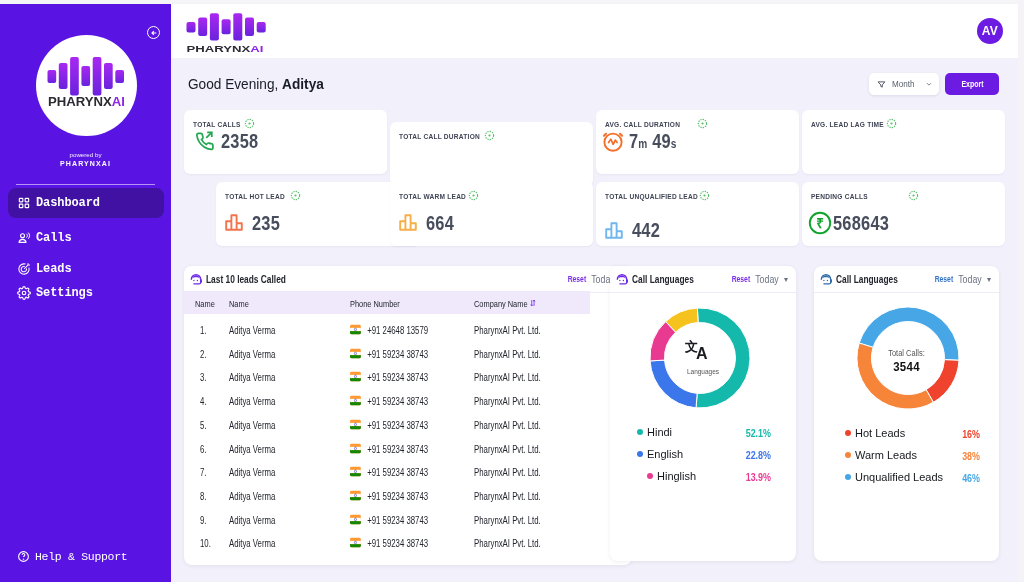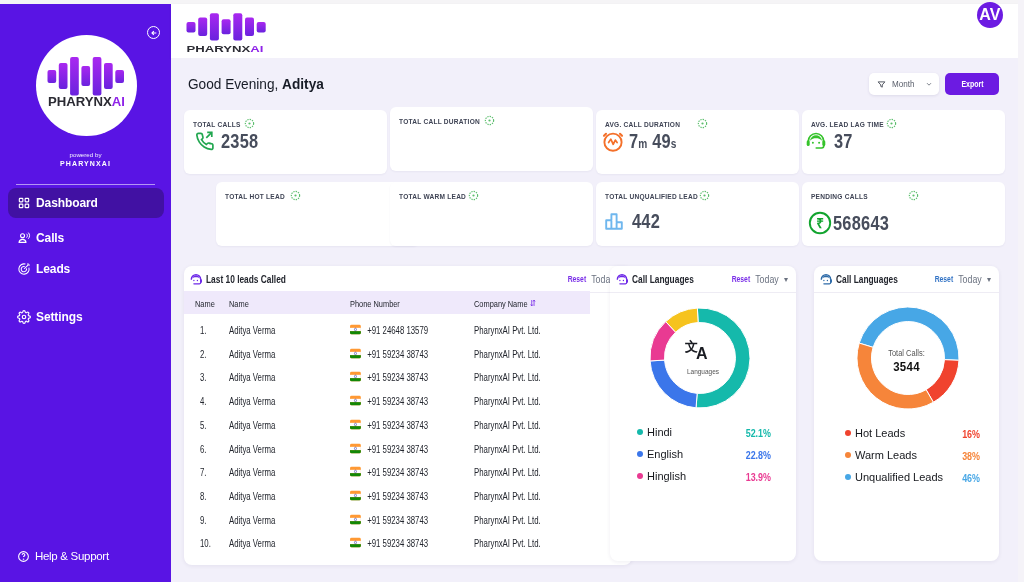--- a/index.html
+++ b/index.html
@@ -6,26 +6,26 @@
 html,body { width:1024px; height:582px; overflow:hidden; font-family:"Liberation Sans",sans-serif; background:#F5F4F6; }
 .abs { position:absolute; }
 
 #sidebar { position:absolute; left:0; top:4px; width:171px; height:578px; background:#5914E4; }
 #collapse { position:absolute; left:147px; top:26px; width:13px; height:13px; border:1.3px solid #fff; border-radius:50%; color:#fff; display:flex; align-items:center; justify-content:center; font-size:9px; line-height:1; box-sizing:border-box; }
 #logoCircle { position:absolute; left:36px; top:35px; width:101px; height:101px; background:#fff; border-radius:50%; }
 #powered { position:absolute; left:0; top:151px; width:171px; text-align:center; color:#fff; }
 #powered .p1 { font-size:6.2px; opacity:.95; }
 #powered .p2 { font-size:7px; font-weight:bold; letter-spacing:1.1px; margin-top:1.5px; }
 #sideDivider { position:absolute; left:16px; top:183.5px; width:139px; height:1px; background:rgba(255,255,255,.55); }
-.menuItem { position:absolute; left:8px; width:156px; height:30px; border-radius:8px; display:flex; align-items:center; color:#fff; font-size:12px; font-weight:600; letter-spacing:-0.1px; }
+.menuItem { position:absolute; left:8px; width:156px; height:30px; border-radius:8px; display:flex; align-items:center; color:#fff; font-size:12px; font-weight:600; letter-spacing:-0.1px;font-family:Liberation Mono, monospace; }
 .menuItem svg { margin-left:9px; margin-right:5px; }
 .menuItem.active { background:#4111A3; }
 
 #topbar { position:absolute; left:171px; top:4px; width:847px; height:54px; background:#fff; box-shadow:0 1px 3px rgba(40,30,90,.06); }
-#avatar { position:absolute; left:977px; top:2px; width:26px; height:26px; border-radius:50%; background:#6C1BE2; color:#fff; font-size:16px; font-weight:bold; display:flex; align-items:center; justify-content:center; letter-spacing:.3px; }
+#avatar { position:absolute; left:977px; top:18px; width:26px; height:26px; border-radius:50%; background:#6C1BE2; color:#fff; font-size:12px; font-weight:bold; display:flex; align-items:center; justify-content:center; letter-spacing:.3px; }
 
 #mainbg { position:absolute; left:171px; top:58px; width:847px; height:524px; background:#F2F0FA; }
 #rightstrip { position:absolute; left:1018px; top:0; width:6px; height:582px; background:#F5F3F8; }
 #greet { position:absolute; left:188px; top:75px; font-size:15px; color:#171B26; transform:scaleX(0.91); transform-origin:0 50%; }
 #greet b { font-weight:700; }
 #monthBox { position:absolute; left:869px; top:73px; width:70px; height:22px; background:#fff; border-radius:5px; box-shadow:0 1px 3px rgba(40,30,90,.10); display:flex; align-items:center; font-size:9px; color:#5A5F6B; }
 #exportBtn { position:absolute; left:945px; top:73px; width:54px; height:22px; background:#6C1BE2; border-radius:5px; color:#fff; font-size:8.5px; font-weight:bold; display:flex; align-items:center; justify-content:center; }
 
 .card { position:absolute; width:203px; height:64px; background:#fff; border-radius:6px; box-shadow:0 1px 2px rgba(40,30,90,.05); padding:10px 0 0 9px; }
 .card .lbl { font-size:8px; font-weight:bold; letter-spacing:.3px; color:#3E4354; position:relative; height:8px; }
@@ -111,21 +111,21 @@
     </svg>
   Calls</div>
 <div class="menuItem" style="top:254px;">
   <svg width="14" height="14" viewBox="0 0 24 24" fill="none" stroke="#fff" stroke-width="1.8">
       <path d="M14.5 3.6 A8.8 8.8 0 1 0 20.4 9.5"></path>
       <path d="M13.2 7.8 A4.6 4.6 0 1 0 16.2 10.8"></path>
       <path d="M12 12 L18.8 5.2"></path>
       <path d="M18.8 5.2 v-2.6 M18.8 5.2 h2.6" stroke-linecap="round"></path>
     </svg>
   Leads</div>
-<div class="menuItem" style="top:302px;">
+<div class="menuItem" style="top:278px;">
   <svg width="14" height="14" viewBox="0 0 24 24" fill="none" stroke="#fff" stroke-width="2">
       <circle cx="12" cy="12" r="3"></circle>
       <path d="M19.4 15a1.65 1.65 0 0 0 .33 1.82l.06.06a2 2 0 1 1-2.83 2.83l-.06-.06a1.65 1.65 0 0 0-1.82-.33 1.65 1.65 0 0 0-1 1.51V21a2 2 0 1 1-4 0v-.09A1.65 1.65 0 0 0 9 19.4a1.65 1.65 0 0 0-1.82.33l-.06.06a2 2 0 1 1-2.83-2.83l.06-.06a1.65 1.65 0 0 0 .33-1.82 1.65 1.65 0 0 0-1.51-1H3a2 2 0 1 1 0-4h.09A1.65 1.65 0 0 0 4.6 9a1.65 1.65 0 0 0-.33-1.82l-.06-.06a2 2 0 1 1 2.83-2.83l.06.06a1.65 1.65 0 0 0 1.82.33H9a1.65 1.65 0 0 0 1-1.51V3a2 2 0 1 1 4 0v.09a1.65 1.65 0 0 0 1 1.51 1.65 1.65 0 0 0 1.82-.33l.06-.06a2 2 0 1 1 2.83 2.83l-.06.06a1.65 1.65 0 0 0-.33 1.82V9a1.65 1.65 0 0 0 1.51 1H21a2 2 0 1 1 0 4h-.09a1.65 1.65 0 0 0-1.51 1z"></path>
     </svg>
   Settings</div>
 <div class="menuItem" style="top:541px; font-weight:400; font-size:11.5px; letter-spacing:-0.3px;">
   <svg width="13" height="13" viewBox="0 0 24 24" fill="none" stroke="#fff" stroke-width="2">
       <circle cx="12" cy="12" r="9"></circle>
       <path d="M9.5 9a2.5 2.5 0 0 1 5 .2c0 1.6-2.5 2.1-2.5 3.8"></path>
       <circle cx="12" cy="17" r="0.5" fill="#fff"></circle>
@@ -177,21 +177,21 @@
     <svg class="ic" viewBox="0 0 24 24" fill="none" stroke="#22A750" stroke-width="1.85">
         <path d="M21.7 16.9v2.6a1.7 1.7 0 0 1-1.9 1.7 17.4 17.4 0 0 1-7.6-2.7 17.2 17.2 0 0 1-5.3-5.3A17.4 17.4 0 0 1 4.2 5.5 1.7 1.7 0 0 1 5.9 3.6h2.6a1.7 1.7 0 0 1 1.7 1.5c.1.8.3 1.7.6 2.5a1.7 1.7 0 0 1-.4 1.8l-1.1 1.1a14 14 0 0 0 5.3 5.3l1.1-1.1a1.7 1.7 0 0 1 1.8-.4c.8.3 1.6.5 2.5.6a1.7 1.7 0 0 1 1.7 1.7z"></path>
         <path d="M14.5 8.5L20.5 2.5"></path>
         <path d="M15.5 2.5h5v5"></path>
       </svg>
     <span class="nums">
         <span class="num">2358</span>
       </span>
   </div>
 </div>
-<div class="card" style="left:390px; top:107px;">
+<div class="card" style="left:390px; top:122px;">
   <div class="lbl"><span class="lt">TOTAL CALL DURATION</span><span class="info" style="left:84.8px;"><svg width="11" height="11" viewBox="0 0 24 24">
           <circle cx="12" cy="12" r="9" fill="none" stroke="#5BBE6C" stroke-width="2.6" stroke-dasharray="3 2.2"></circle>
           <circle cx="12" cy="12" r="2.4" fill="#5BBE6C"></circle>
         </svg></span></div>
 </div>
 <div class="card" style="left:596px; top:110px;">
   <div class="lbl"><span class="lt">AVG. CALL DURATION</span><span class="info" style="left:92.2px;"><svg width="11" height="11" viewBox="0 0 24 24">
           <circle cx="12" cy="12" r="9" fill="none" stroke="#5BBE6C" stroke-width="2.6" stroke-dasharray="3 2.2"></circle>
           <circle cx="12" cy="12" r="2.4" fill="#5BBE6C"></circle>
         </svg></span></div>
@@ -207,53 +207,57 @@
         <span class="num">&nbsp;49</span>
         <span class="unit">s</span>
       </span>
   </div>
 </div>
 <div class="card" style="left:802px; top:110px;">
   <div class="lbl"><span class="lt">AVG. LEAD LAG TIME</span><span class="info" style="left:75px;"><svg width="11" height="11" viewBox="0 0 24 24">
           <circle cx="12" cy="12" r="9" fill="none" stroke="#5BBE6C" stroke-width="2.6" stroke-dasharray="3 2.2"></circle>
           <circle cx="12" cy="12" r="2.4" fill="#5BBE6C"></circle>
         </svg></span></div>
-  <div class="val">
-    <svg class="ic" style="width:20px;height:19px;margin-left:-5px;margin-right:8px;" viewBox="0 0 20 19">
-        <path d="M2.3 9.2 a7.7 7.7 0 0 1 15.4 0" fill="none" stroke="#35C32B" stroke-width="1.7"></path>
-        <rect x="0.7" y="8.3" width="3" height="5.6" rx="1.5" fill="#35C32B"></rect>
-        <rect x="16.3" y="8.3" width="3" height="5.6" rx="1.5" fill="#35C32B"></rect>
-        <path d="M17.8 13.4 v0.4 a2.2 2.2 0 0 1 -2.2 2.2 h-5.4" fill="none" stroke="#35C32B" stroke-width="1.6" stroke-linecap="round"></path>
-        <path d="M3.9 8.8 C4.5 5.1 7.1 3.2 10 3.2 C12.9 3.2 15.5 5.1 16.1 8.8 C13.8 6.8 12.4 6.2 10 6.2 C7.6 6.2 6.2 6.8 3.9 8.8 Z" fill="#35C32B"></path>
-        <circle cx="6.9" cy="10.8" r="1" fill="#35C32B"></circle>
-        <circle cx="13.1" cy="10.8" r="1" fill="#35C32B"></circle>
-      </svg>
-    <span class="nums">
-        <span class="num">37</span>
-      </span>
-  </div>
 </div>
 <div class="card" style="left:184px; top:182px;margin-left:32px;">
   <div class="lbl"><span class="lt">TOTAL HOT LEAD</span><span class="info" style="left:64.7px;"><svg width="11" height="11" viewBox="0 0 24 24">
           <circle cx="12" cy="12" r="9" fill="none" stroke="#5BBE6C" stroke-width="2.6" stroke-dasharray="3 2.2"></circle>
           <circle cx="12" cy="12" r="2.4" fill="#5BBE6C"></circle>
         </svg></span></div>
+  <div class="val" style="margin-top:10.5px;">
+    <svg class="ic" style="width:18px;height:17px;margin-right:9px;" viewBox="0 0 18 17" fill="none" stroke="#F2744B" stroke-width="1.9" stroke-linejoin="round">
+        <path d="M1.2 15.8 V7.2 H6.4 V1.2 H11.6 V9.2 H16.8 V15.8 Z"></path>
+        <path d="M6.4 15.8 V8 M11.6 15.8 V10"></path>
+      </svg>
+    <span class="nums">
+        <span class="num">235</span>
+      </span>
+  </div>
 </div>
 <div class="card" style="left:390px; top:182px;">
   <div class="lbl"><span class="lt">TOTAL WARM LEAD</span><span class="info" style="left:69.1px;"><svg width="11" height="11" viewBox="0 0 24 24">
           <circle cx="12" cy="12" r="9" fill="none" stroke="#5BBE6C" stroke-width="2.6" stroke-dasharray="3 2.2"></circle>
           <circle cx="12" cy="12" r="2.4" fill="#5BBE6C"></circle>
         </svg></span></div>
+  <div class="val" style="margin-top:10.5px;">
+    <svg class="ic" style="width:18px;height:17px;margin-right:9px;" viewBox="0 0 18 17" fill="none" stroke="#F6AE49" stroke-width="1.9" stroke-linejoin="round">
+        <path d="M1.2 15.8 V7.2 H6.4 V1.2 H11.6 V9.2 H16.8 V15.8 Z"></path>
+        <path d="M6.4 15.8 V8 M11.6 15.8 V10"></path>
+      </svg>
+    <span class="nums">
+        <span class="num">664</span>
+      </span>
+  </div>
 </div>
 <div class="card" style="left:596px; top:182px;">
   <div class="lbl"><span class="lt">TOTAL UNQUALIFIED LEAD</span><span class="info" style="left:94.3px;"><svg width="11" height="11" viewBox="0 0 24 24">
           <circle cx="12" cy="12" r="9" fill="none" stroke="#5BBE6C" stroke-width="2.6" stroke-dasharray="3 2.2"></circle>
           <circle cx="12" cy="12" r="2.4" fill="#5BBE6C"></circle>
         </svg></span></div>
-  <div class="val" style="margin-top:9px;">
+  <div class="val" style="margin-top:18px;">
     <svg class="ic" style="width:18px;height:17px;margin-right:9px;" viewBox="0 0 18 17" fill="none" stroke="#6FB7EE" stroke-width="1.9" stroke-linejoin="round">
         <path d="M1.2 15.8 V7.2 H6.4 V1.2 H11.6 V9.2 H16.8 V15.8 Z"></path>
         <path d="M6.4 15.8 V8 M11.6 15.8 V10"></path>
       </svg>
     <span class="nums">
         <span class="num">442</span>
       </span>
   </div>
 </div>
 <div class="card" style="left:802px; top:182px;">
@@ -427,21 +431,21 @@
     <path d="M2.09 54.93 A50 50 0 0 1 17.70 15.62 L27.64 26.17 A35.5 35.5 0 0 0 16.56 54.08 Z" fill="#E93A92" stroke="#fff" stroke-width="1"></path>
     <path d="M17.70 15.62 A50 50 0 0 1 49.38 2.07 L50.14 16.55 A35.5 35.5 0 0 0 27.64 26.17 Z" fill="#F6C31E" stroke="#fff" stroke-width="1"></path>
   </svg>
   <div class="abs" style="left:75px; top:72px; font-size:13px; color:#1A1C22; font-weight:bold;">文</div>
     <div class="abs" style="left:86px; top:79px; font-size:16px; color:#1A1C22; font-weight:bold;">A</div>
   <div class="abs" style="left:0px; top:102px; width:186px; text-align:center; font-size:6.5px; color:#555;">Languages</div>
   <div class="leg" style="left:27px; top:160px;"><span class="dot" style="background:#15B9AB;"></span>Hindi</div>
   <div class="pct" style="left:106px; top:161px; width:55px; color:#15B9AB;">52.1%</div>
   <div class="leg" style="left:27px; top:182px;"><span class="dot" style="background:#3B76EA;"></span>English</div>
   <div class="pct" style="left:106px; top:183px; width:55px; color:#3B76EA;">22.8%</div>
-  <div class="leg" style="left:27px; top:204px;"><span class="dot" style="background:#E93A92;"></span>Hinglish</div>
+  <div class="leg" style="left:37px; top:204px;"><span class="dot" style="background:#E93A92;"></span>Hinglish</div>
   <div class="pct" style="left:106px; top:205px; width:55px; color:#E93A92;">13.9%</div>
 </div>
 
 <div class="panel" style="left:814px; width:185px; height:295px;">
   <div class="ptitle">
     <svg width="12" height="12.7" viewBox="0 0 17 18" style="margin-left:6px;">
         <path d="M1.8 9 a6.7 6.7 0 0 1 13.4 0 v4.6 a1.7 1.7 0 0 1 -1.7 1.7 h-8" fill="none" stroke="#2E6BA8" stroke-width="1.8" stroke-linecap="round"></path>
         <path d="M3.1 8.4 C3.5 5.3 5.7 3.3 8.5 3.3 C11.3 3.3 13.5 5.3 13.9 8.4 C12.6 6.7 11 6.1 8.5 6.1 C6 6.1 4.4 6.7 3.1 8.4 Z" fill="#2E6BA8"></path>
         <circle cx="5.5" cy="10.6" r="0.95" fill="#2E6BA8"></circle>
         <circle cx="10.5" cy="10.6" r="0.95" fill="#2E6BA8"></circle>

